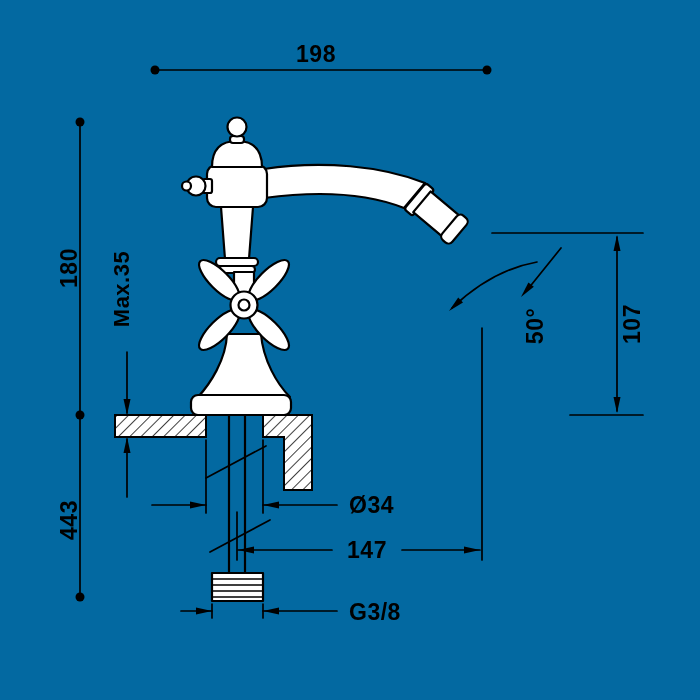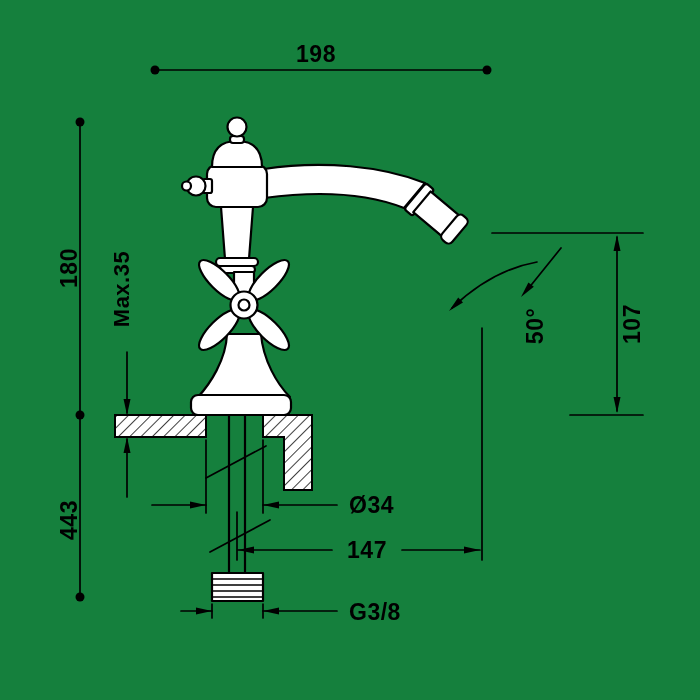--- a/index.html
+++ b/index.html
@@ -1,20 +1,20 @@
 <!DOCTYPE html>
 <html><head>
 <meta charset="utf-8">
 <style>
   html, body { margin: 0; padding: 0; background: #ffffff; }
   .stage {
     position: relative;
     width: 700px;
     height: 700px;
-    background: #15803d;
+    background: #0369a1;
     font-family: "Liberation Sans", sans-serif;
     overflow: hidden;
   }
   svg { display: block; }
   text {
     font-family: "Liberation Sans", sans-serif;
     font-weight: 700;
     font-size: 23px;
     fill: #000;
     letter-spacing: 0.5px;

